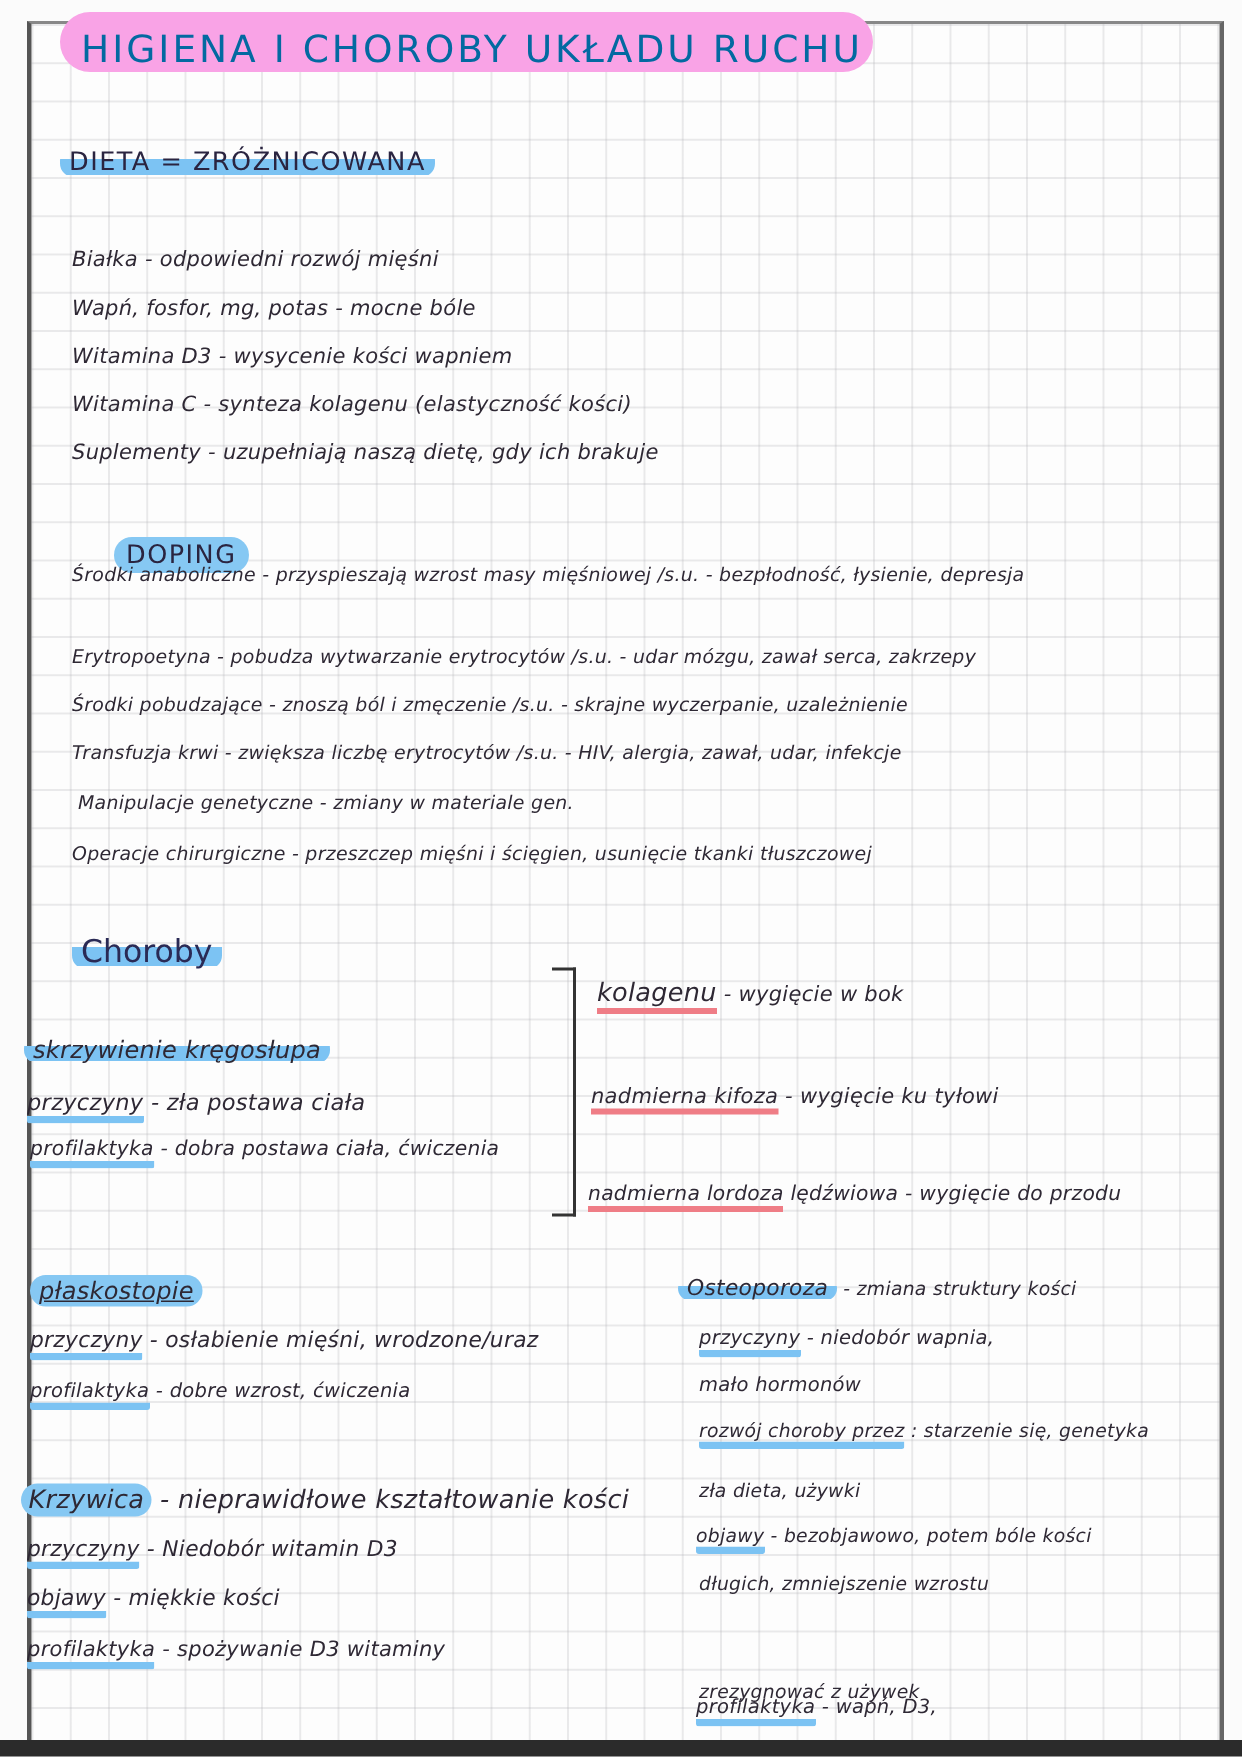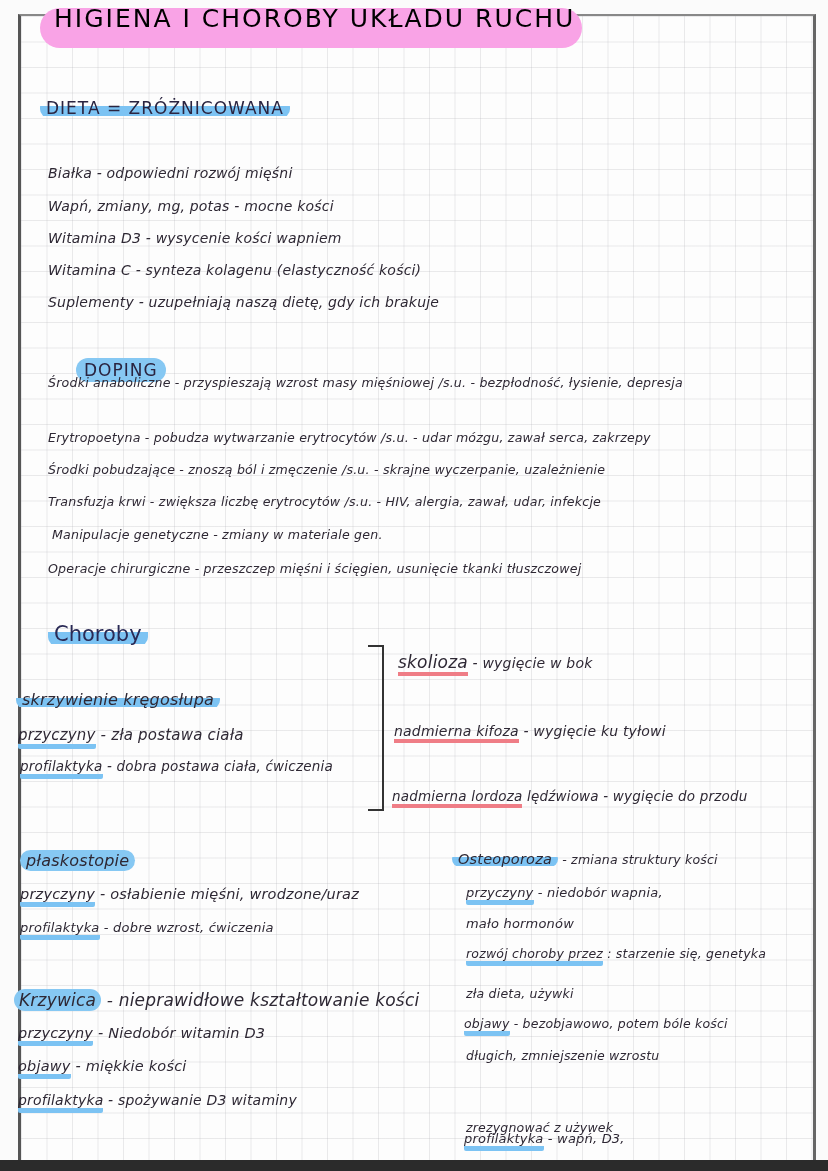--- a/index.html
+++ b/index.html
@@ -21,22 +21,22 @@
     border-right: 3px solid #666;
   }
   .bottom-bar { position: absolute; left: 0; top: 1160px; width: 828px; height: 11px; background: #2b2b2b; }
   .abs { position: absolute; white-space: nowrap; }
   .hw { font-size: 14px; letter-spacing: 0.2px; color: #2e2834; font-style: italic; }
   .title-band {
     position: absolute; left: 40px; top: 8px; width: 542px; height: 40px;
     background: #f9a3e6; border-radius: 20px;
   }
   .title {
-    position: absolute; left: 54px; top: 4px;
-    font-size: 25px; letter-spacing: 2px; color: #000000;
+    position: absolute; left: 54px; top: 18px;
+    font-size: 25px; letter-spacing: 2px; color: #0369a1;
   }
   .hl-blue { background: linear-gradient(to bottom, transparent 40%, #7cc3f3 40%, #7cc3f3 92%, transparent 92%); border-radius: 9px; padding: 0 6px; }
   .hl-blue-full { background: #86c8f3; border-radius: 12px; padding: 2px 8px; }
   .ul-blue { border-bottom: 5px solid #7cc3f3; border-radius: 2px; }
   .ul-red { border-bottom: 4px solid #ef7d86; }
   .h-section { font-size: 17px; letter-spacing: 1px; color: #2a2440; }
   .h-big { font-size: 21px; color: #2a2a55; }
   .bracket {
     position: absolute; left: 368px; top: 645px; width: 14px; height: 162px;
     border-top: 2px solid #333; border-right: 2px solid #333; border-bottom: 2px solid #333;
@@ -48,21 +48,21 @@
 <div class="page"></div>
 <div class="bottom-bar"></div>
 
 <div class="title-band"></div>
 <div class="abs title">HIGIENA I CHOROBY UKŁADU RUCHU</div>
 
 <div class="abs h-section" style="left:40px; top:98px;">
   <span class="hl-blue">DIETA = ZRÓŻNICOWANA</span>
 </div>
 <div class="abs hw" style="left:48px; top:165px;">Białka - odpowiedni rozwój mięśni</div>
-<div class="abs hw" style="left:48px; top:198px;">Wapń, zmiany, mg, potas - mocne kości</div>
+<div class="abs hw" style="left:48px; top:198px;">Wapń, fosfor, mg, potas - mocne bóle</div>
 <div class="abs hw" style="left:48px; top:230px;">Witamina D3 - wysycenie kości wapniem</div>
 <div class="abs hw" style="left:48px; top:262px;">Witamina C - synteza kolagenu (elastyczność kości)</div>
 <div class="abs hw" style="left:48px; top:294px;">Suplementy - uzupełniają naszą dietę, gdy ich brakuje</div>
 
 <div class="abs h-section" style="left:42px; top:360px;padding-left:34px;">
   <span class="hl-blue-full">DOPING</span>
 </div>
 <div class="abs hw" style="left:48px; top:375px; font-size:12.6px;">Środki anaboliczne - przyspieszają wzrost masy mięśniowej /s.u. - bezpłodność, łysienie, depresja</div>
 <div class="abs hw" style="left:48px; top:430px; font-size:12.6px;">Erytropoetyna - pobudza wytwarzanie erytrocytów /s.u. - udar mózgu, zawał serca, zakrzepy</div>
 <div class="abs hw" style="left:48px; top:462px; font-size:12.6px;">Środki pobudzające - znoszą ból i zmęczenie /s.u. - skrajne wyczerpanie, uzależnienie</div>
@@ -80,31 +80,31 @@
 <div class="abs hw" style="left:18px; top:726px; font-size:15px;">
   <span class="ul-blue">przyczyny</span><span> - zła postawa ciała</span>
 </div>
 <div class="abs hw" style="left:20px; top:758px; font-size:13.5px;">
   <span class="ul-blue">profilaktyka</span><span> - dobra postawa ciała, ćwiczenia</span>
 </div>
 
 <div class="bracket"></div>
 
 <div class="abs hw" style="left:398px; top:652px; font-size:17px;">
-  <span class="ul-red">skolioza</span><span style="font-size:14px;"> - wygięcie w bok</span>
+  <span class="ul-red">kolagenu</span><span style="font-size:14px;"> - wygięcie w bok</span>
 </div>
 <div class="abs hw" style="left:394px; top:723px; font-size:14px;">
   <span class="ul-red">nadmierna kifoza</span><span> - wygięcie ku tyłowi</span>
 </div>
 <div class="abs hw" style="left:392px; top:788px; font-size:13.5px;">
   <span class="ul-red">nadmierna lordoza</span><span> lędźwiowa - wygięcie do przodu</span>
 </div>
 
 <div class="abs hw" style="left:20px; top:851px; font-size:16px;">
-  <span class="hl-blue-full" style="padding:1px 6px;">płaskostopie</span>
+  <span class="hl-blue-full" style="padding:1px 6px;text-decoration:underline;">płaskostopie</span>
 </div>
 <div class="abs hw" style="left:20px; top:886px; font-size:14.5px;">
   <span class="ul-blue">przyczyny</span><span> - osłabienie mięśni, wrodzone/uraz</span>
 </div>
 <div class="abs hw" style="left:20px; top:920px; font-size:13px;">
   <span class="ul-blue">profilaktyka</span><span> - dobre wzrost, ćwiczenia</span>
 </div>
 
 <div class="abs hw" style="left:14px; top:990px; font-size:17px;">
   <span class="hl-blue-full" style="padding:1px 5px;">Krzywica</span><span> - nieprawidłowe kształtowanie kości</span>

